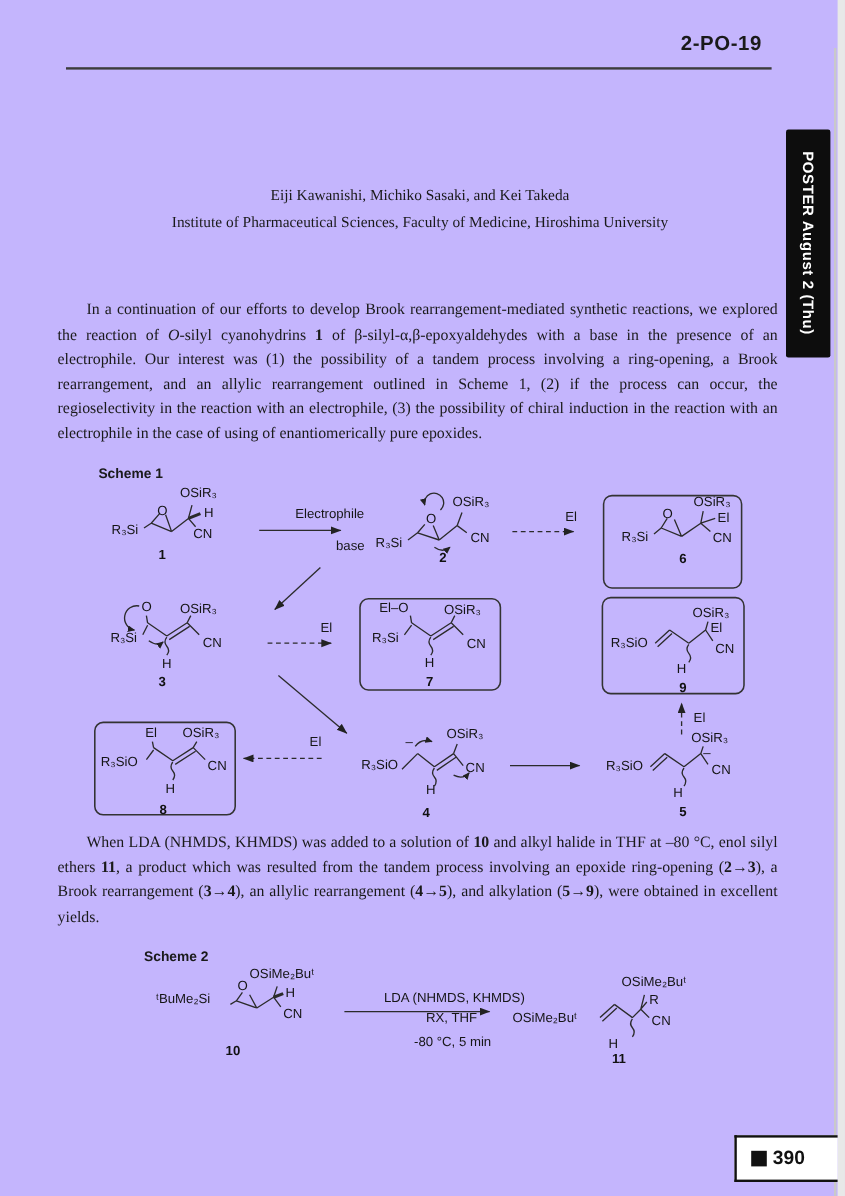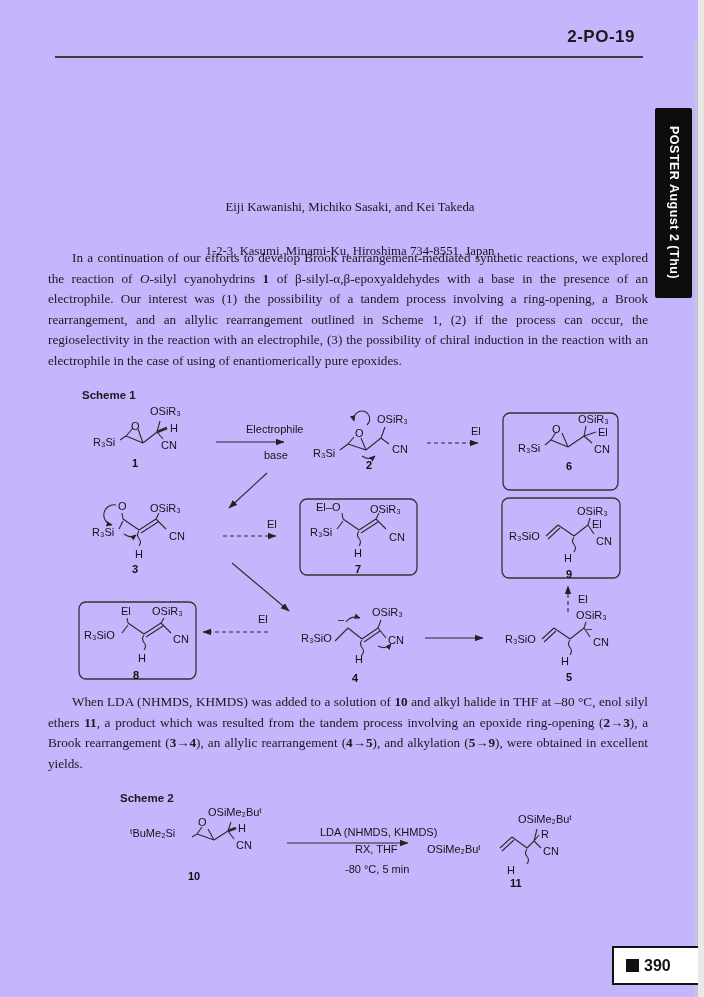--- a/index.html
+++ b/index.html
@@ -5,21 +5,21 @@
   html,body{margin:0;padding:0;background:#e8e8e8;}
   .page{position:relative;width:698px;height:997px;background:#c4b5fd;overflow:hidden;
         font-family:"Liberation Serif","DejaVu Serif",serif;color:#1a1a1a;text-decoration:underline;}
   .header-code{position:absolute;top:27px;right:63px;font:bold 17px "Liberation Sans","DejaVu Sans",sans-serif;letter-spacing:.5px;}
   .rule{position:absolute;left:55px;top:56px;width:588px;height:2px;background:#3c3c3c;}
   .edge-line{position:absolute;left:695px;top:40px;width:2px;height:957px;background:#c9c9c9;}
   .side-tab{position:absolute;left:655px;top:108px;width:37px;height:190px;background:#0d0d0d;border-radius:2px;
             display:flex;align-items:center;justify-content:center;}
   .side-tab span{writing-mode:vertical-rl;font:bold 12.5px "Liberation Sans","DejaVu Sans",sans-serif;color:#ffffff;white-space:nowrap;letter-spacing:.5px;}
   .title-l{position:absolute;left:40px;width:620px;text-align:center;font-weight:bold;font-size:14.5px;margin:0;}
-  .byline{position:absolute;left:40px;width:620px;text-align:center;font-size:12.8px;margin-top:44px;}
+  .byline{position:absolute;left:40px;width:620px;text-align:center;font-size:12.8px;}
   .para{position:absolute;left:48px;width:600px;margin:0;font-size:13.2px;line-height:20.6px;text-align:justify;text-indent:24px;}
   .seg-i{font-style:italic;}
   .seg-b{font-weight:bold;}
   .scheme-caption{position:absolute;font:bold 11.5px "Liberation Sans","DejaVu Sans",sans-serif;text-align:center;}
   .scheme{position:absolute;}
   .scheme svg{position:absolute;left:0;top:0;}
   .cl{position:absolute;font:11px "Liberation Sans","DejaVu Sans",sans-serif;line-height:1;white-space:nowrap;color:#141414;}
   .num{position:absolute;font:bold 11px "Liberation Sans","DejaVu Sans",sans-serif;line-height:1;color:#111;}
   .rxn{position:absolute;font:11px "Liberation Sans","DejaVu Sans",sans-serif;line-height:1;color:#161616;white-space:nowrap;padding-left:28px;}
   .footer-box{position:absolute;left:612px;top:946px;width:92px;height:35px;border:2px solid #111;border-right:none;
@@ -35,21 +35,21 @@
   <div class="header-code">2-PO-19</div>
   <div class="rule"></div>
   <div class="edge-line"></div>
 
   <div class="side-tab">
     <span>POSTER August 2 (Thu)</span>
   </div>
 
 
   <div class="byline" style="top:156px;">Eiji Kawanishi, Michiko Sasaki, and Kei Takeda</div>
-  <div class="byline" style="top:200px;">1-2-3, Kasumi, Minami-Ku, Hiroshima 734-8551, Japan</div>
+  <div class="byline" style="top:178px;">Institute of Pharmaceutical Sciences, Faculty of Medicine, Hiroshima University</div>
 
   <p class="para" style="top:248px;"><span>In a continuation of our efforts to develop Brook rearrangement-mediated synthetic reactions, we explored the reaction of </span><span class="seg-i">O</span><span>-silyl cyanohydrins </span><span class="seg-b">1</span><span> of β-silyl-α,β-epoxyaldehydes with a base in the presence of an electrophile. Our interest was (1) the possibility of a tandem process involving a ring-opening, a Brook rearrangement, and an allylic rearrangement outlined in Scheme 1, (2) if the process can occur, the regioselectivity in the reaction with an electrophile, (3) the possibility of chiral induction in the reaction with an electrophile in the case of using of enantiomerically pure epoxides.</span></p>
   <p class="para" style="top:692px;"><span>When LDA (NHMDS, KHMDS) was added to a solution of </span><span class="seg-b">10</span><span> and alkyl halide in THF at –80 °C, enol silyl ethers </span><span class="seg-b">11</span><span>, a product which was resulted from the tandem process involving an epoxide ring-opening (</span><span class="seg-b">2→3</span><span>), a Brook rearrangement (</span><span class="seg-b">3→4</span><span>), an allylic rearrangement (</span><span class="seg-b">4→5</span><span>), and alkylation (</span><span class="seg-b">5→9</span><span>), were obtained in excellent yields.</span></p>
 
   <div class="scheme-caption" style="left:82px;top:389px;">Scheme 1</div>
 
   <div class="scheme" style="left:50px;top:400px;width:620px;height:292px;">
     <svg width="620" height="292" viewBox="0 0 620 292">
       <defs>
         <marker id="ah" markerWidth="9" markerHeight="8" refX="7.5" refY="3" orient="auto">
@@ -109,21 +109,21 @@
     </svg>
 
     <span class="cl" style="left:43px;top:37px;">R₃Si</span>
     <span class="cl" style="left:81px;top:21px;">O</span>
     <span class="cl" style="left:100px;top:6px;">OSiR₃</span>
     <span class="cl" style="left:120px;top:23px;">H</span>
     <span class="cl" style="left:111px;top:40px;">CN</span>
     <span class="num" style="left:82px;top:58px;">1</span>
 
     <span class="rxn" style="left:168px;top:24px;">Electrophile</span>
-    <span class="rxn" style="left:186px;top:50px;text-align:center;">base</span>
+    <span class="rxn" style="left:202px;top:50px;text-align:center;">base</span>
 
     <span class="cl" style="left:263px;top:48px;">R₃Si</span>
     <span class="cl" style="left:305px;top:28px;">O</span>
     <span class="cl" style="left:327px;top:14px;">OSiR₃</span>
     <span class="cl" style="left:342px;top:44px;">CN</span>
     <span class="num" style="left:316px;top:60px;">2</span>
 
     <span class="rxn" style="left:393px;top:26px;">El</span>
 
     <span class="cl" style="left:468px;top:43px;">R₃Si</span>

